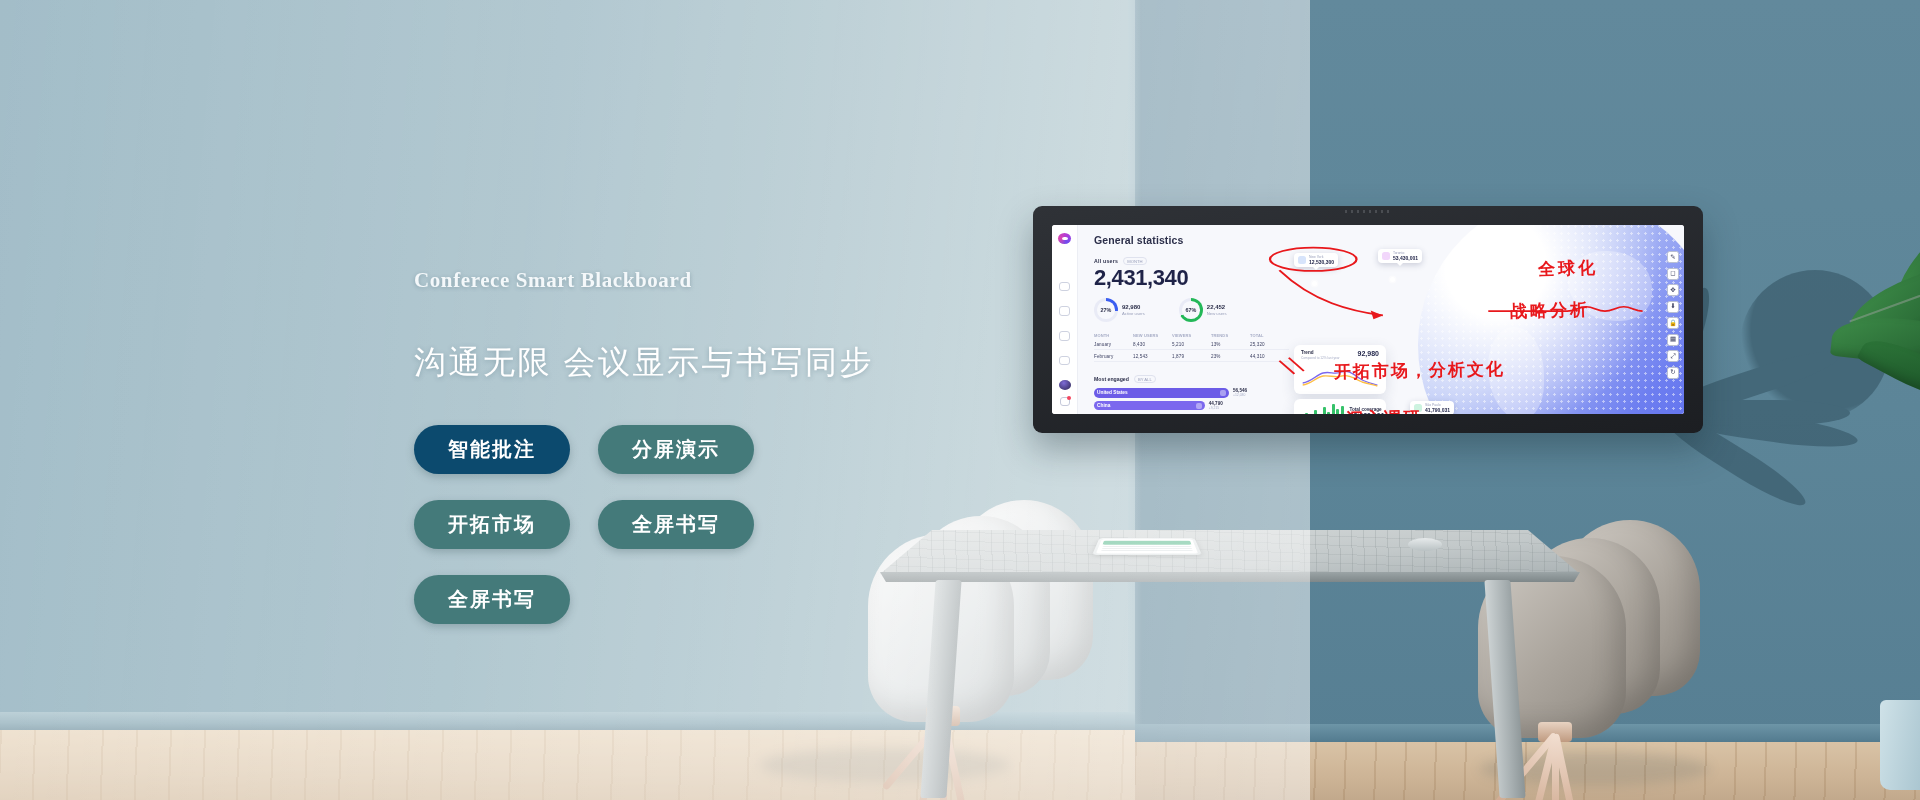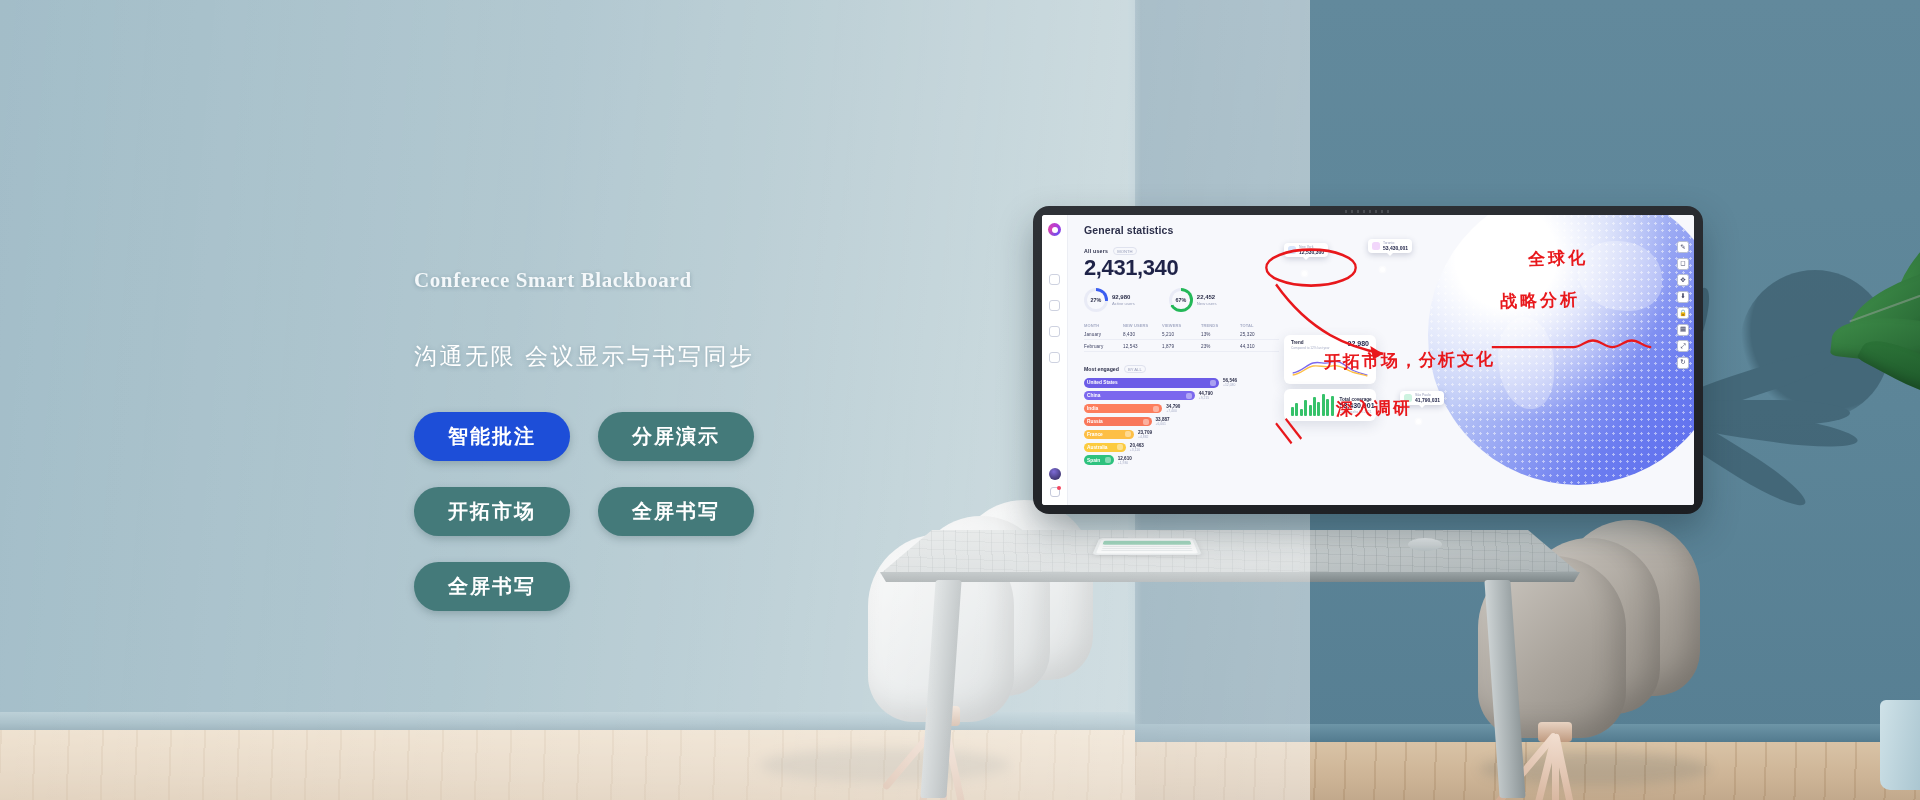--- a/index.html
+++ b/index.html
@@ -177,42 +177,42 @@
     font-weight:bold; font-size:40px; letter-spacing:5px; color:#ffffff;
     text-shadow:0 2px 6px rgba(40,70,85,.35);
   }
   .subtitle {
     font-family:"Liberation Serif", serif;
     font-size:21px; letter-spacing:.6px; color:#f4f8fa; margin-top:10px;
     text-shadow:0 1px 4px rgba(40,70,85,.3);
     font-weight:bold;
   }
   .tagline {
-    font-size:23px; letter-spacing:2.5px; color:#ffffff; margin-top:48px;
+    font-size:32px; letter-spacing:2.5px; color:#ffffff; margin-top:48px;
     text-shadow:0 1px 5px rgba(40,70,85,.3);
   }
   .pill-grid {
     margin-top:40px; display:grid;
     grid-template-columns:156px 156px; gap:26px 28px;
   }
   .pill {
     height:49px; border-radius:26px;
     background:#447a7a; color:#fff;
     font-size:20px; font-weight:bold; letter-spacing:2px;
     display:flex; align-items:center; justify-content:center;
     box-shadow:0 3px 9px rgba(30,60,65,.25);
     cursor:pointer; border:none;
     font-family:"Liberation Sans", sans-serif;
   }
 
   
   .display {
-    position:absolute; left:1033px; top:206px; width:670px; height:308px;
+    position:absolute; left:1033px; top:206px; width:670px; height:227px;
     background:linear-gradient(170deg,#2f3237,#1c1e22);
-    border-radius:16px; padding:9px;
+    border-radius:9px; padding:19px;
     box-shadow:0 16px 34px rgba(20,40,50,.34);
     z-index:50;
   }
   .display-cam {
     position:absolute; left:50%; top:4px; width:46px; height:3px;
     transform:translateX(-50%);
     background:repeating-linear-gradient(90deg,#4a4d52 0 2px, transparent 2px 6px);
   }
   .screen {
     position:relative; width:100%; height:100%;
@@ -731,21 +731,21 @@
       </div>
     </div>
   </div>
 
   <div class="light-wash"></div>
 
   <div class="copy">
     <div class="subtitle">Conferece Smart Blackboard</div>
     <div class="tagline">沟通无限 会议显示与书写同步</div>
     <div class="pill-grid" id="pill-grid">
-        <button class="pill" style="background: #1d4ed8;">智能批注</button>
+        <button class="pill" style="background: #0c4a6e;">智能批注</button>
         <button class="pill" style="background: rgb(68, 122, 122);">分屏演示</button>
         <button class="pill" style="background: rgb(68, 122, 122);">开拓市场</button>
         <button class="pill" style="background: rgb(68, 122, 122);">全屏书写</button>
         <button class="pill" style="background: rgb(68, 122, 122);">全屏书写</button>
       </div>
   </div>
 
 </div>
 
 </body></html>

